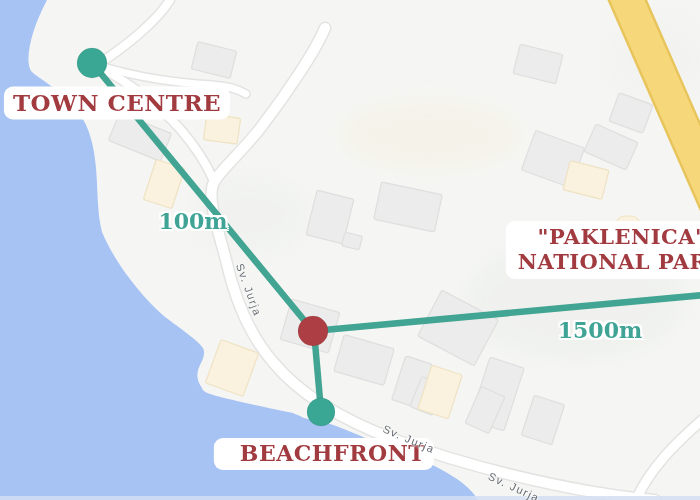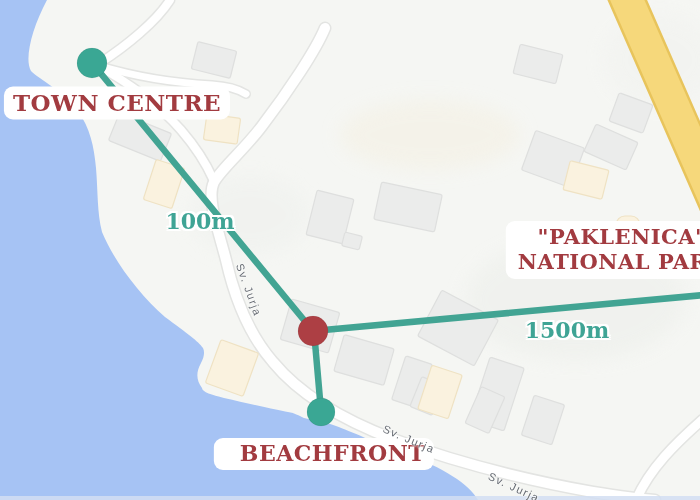--- a/index.html
+++ b/index.html
@@ -18,21 +18,21 @@
   }
   .poi-town{left:117px;top:103px;}
   .poi-beach{left:324px;top:454px;font-size:22px;}
   .poi-park{left:622px;top:250px;font-size:21px;line-height:25px;text-align:center;padding:3px 12px 5px;}
   .dist{
     position:absolute;transform:translate(-50%,-50%);
     font-weight:bold;font-size:22px;color:#3fa495;white-space:nowrap;
     font-family:"DejaVu Serif",serif;
     text-shadow:-2px -2px 0 #fff,2px -2px 0 #fff,-2px 2px 0 #fff,2px 2px 0 #fff,0 -2px 0 #fff,0 2px 0 #fff,-2px 0 0 #fff,2px 0 0 #fff;
   }
-  .dist-100{left:200px;top:221px;}
+  .dist-100{left:193px;top:221px;}
   .dist-1500{left:567px;top:330px;}
   .street{
     position:absolute;font-family:"Liberation Sans",sans-serif;
     font-size:11px;color:#666b72;letter-spacing:1.5px;white-space:nowrap;
     text-shadow:0 0 2px #fff,0 0 2px #fff,0 0 3px #fff;
   }
 </style>
 </head>
 <body>
 
@@ -142,17 +142,17 @@
 
   <div class="poi poi-beach" style="color: rgb(162, 59, 64); padding-left: 26px;">BEACHFRONT</div>
 
   <div class="poi poi-park" style="color: rgb(162, 59, 64);">
     <span>"PAKLENICA"</span><br>
     <span>NATIONAL PARK</span>
   </div>
 
   <div class="dist dist-100" style="color: rgb(63, 164, 149);">100m</div>
 
-  <div class="dist dist-1500" style="color: rgb(63, 164, 149);">1500m</div>
+  <div class="dist dist-1500" style="color: rgb(63, 164, 149); margin-left: 33px;">1500m</div>
 <div class="street" style="left: 249px; top: 290px; color: rgb(102, 107, 114); transform: translate(-50%, -50%) rotate(70deg);">Sv. Jurja</div>
     <div class="street" style="left: 409px; top: 439px; color: rgb(102, 107, 114); transform: translate(-50%, -50%) rotate(23deg);">Sv. Jurja</div>
     <div class="street" style="left: 514px; top: 487px; color: rgb(102, 107, 114); transform: translate(-50%, -50%) rotate(25deg);">Sv. Jurja</div>
   </div>
 
 </body></html>

